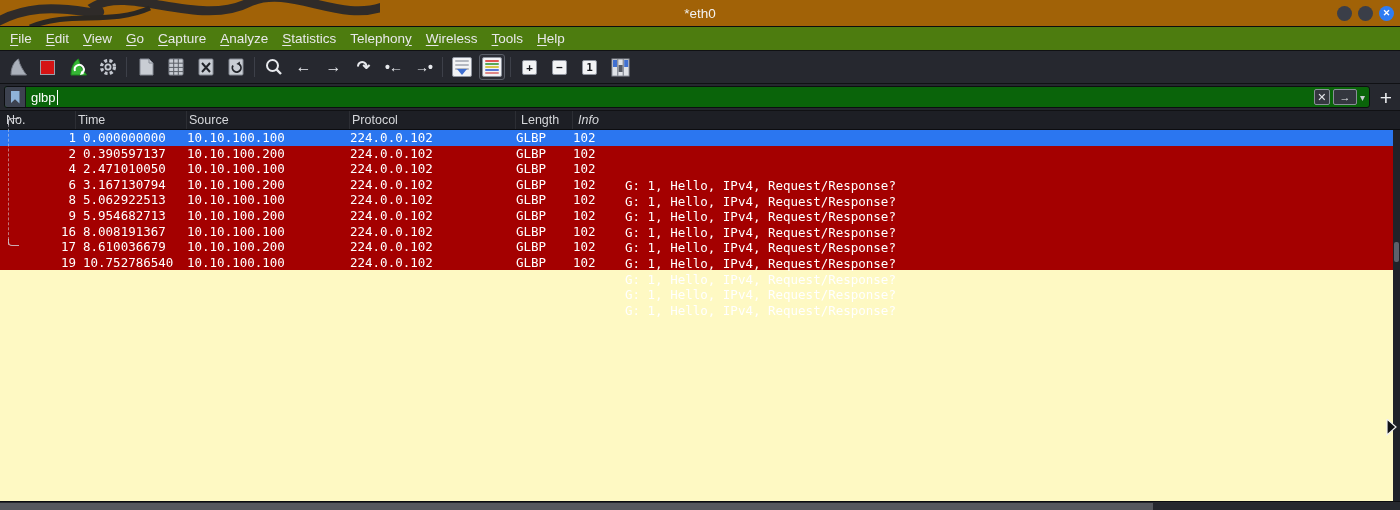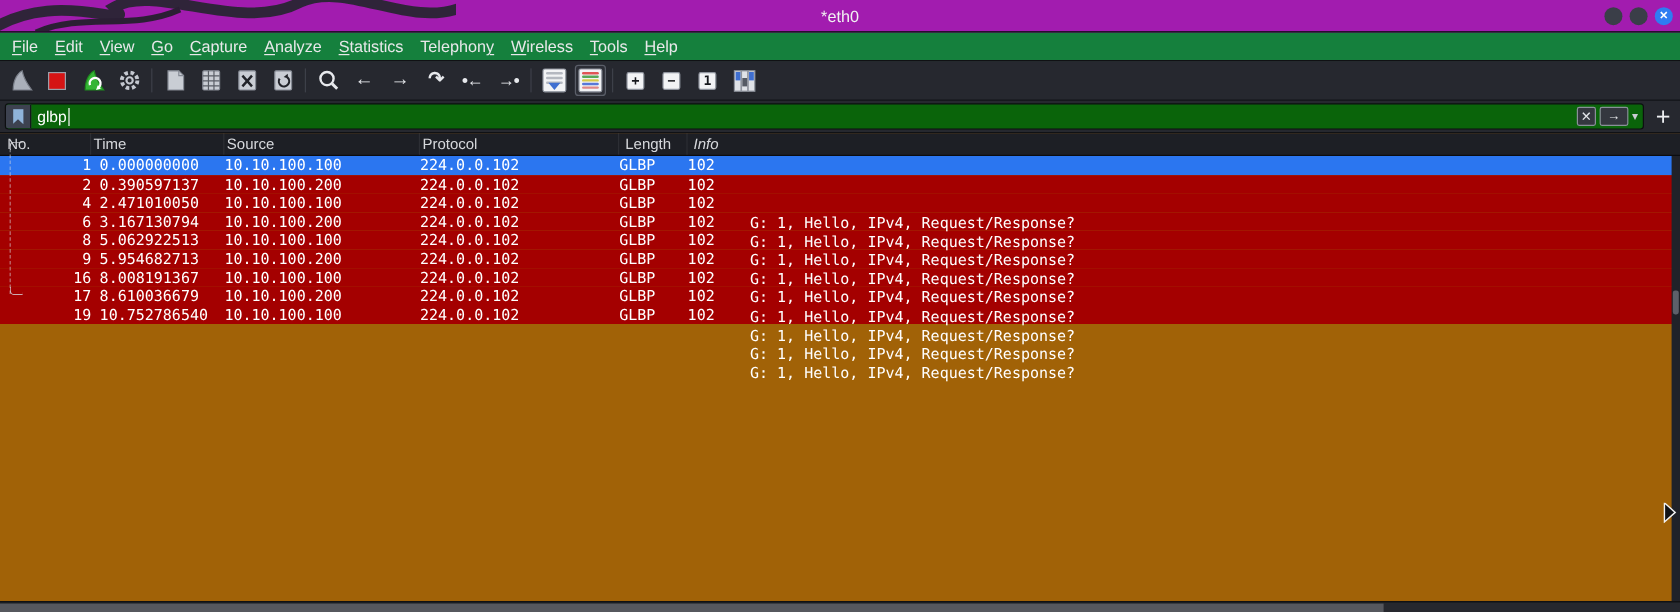--- a/index.html
+++ b/index.html
@@ -1,33 +1,33 @@
 <!DOCTYPE html>
 <html><head>
 <meta charset="utf-8">
 <style>
   * { margin:0; padding:0; box-sizing:border-box; }
   html,body { width:1400px; height:510px; overflow:hidden; background:#282a33;
     font-family:"Liberation Sans", sans-serif; }
   .window { position:relative; width:1400px; height:510px; }
 
   
-  .titlebar { position:relative; height:27px; background:#a21caf; display:flex;
+  .titlebar { position:relative; height:27px; background:#a16207; display:flex;
     align-items:center; justify-content:center; overflow:hidden;
     border-bottom:1px solid #0b0c0f; }
   .dragon { position:absolute; left:0; top:0; opacity:.9; }
   .win-title { color:#f2f2f2; font-size:13.5px; z-index:2; }
   .win-controls { position:absolute; right:6px; top:0; height:27px; display:flex;
     align-items:center; gap:6px; z-index:3; }
   .wbtn { width:15px; height:15px; border-radius:50%; background:#3a3e48;
     display:flex; align-items:center; justify-content:center; }
   .wbtn.close { background:#2e7cf2; color:#fff; font-size:9px; font-weight:bold; line-height:1; }
 
   
-  .menubar { height:24px; background:#15803d; display:flex; align-items:center;
+  .menubar { height:24px; background:#4d7c0f; display:flex; align-items:center;
     padding-left:3px; border-bottom:1px solid #101114; }
   .menu-item { color:#e8e8ea; font-size:13.5px; padding:2px 7px; cursor:default; }
   .menu-item u { text-decoration:underline; text-underline-offset:2px; }
 
   
   .toolbar { height:33px; background:#26282f; display:flex; align-items:center;
     padding-left:3px; gap:1px; border-bottom:1px solid #101114; }
   .tbtn { width:29px; height:28px; display:flex; align-items:center; justify-content:center; }
   .tsep { width:1px; height:20px; background:#3d4049; margin:0 3px; }
   .glyph { color:#e7e9ed; font-size:16px; font-weight:bold; line-height:1; }
@@ -64,21 +64,21 @@
   .filter-right { margin-left:auto; display:flex; align-items:center; gap:3px; padding-right:4px; }
   .ffbtn { height:16px; background:#34373f; border:1px solid #8a8f99; border-radius:2px;
     color:#e4e6ea; display:flex; align-items:center; justify-content:center; font-size:11px; }
   .ffbtn.clear { width:16px; }
   .ffbtn.apply { width:24px; font-weight:bold; }
   .fcaret { color:#c9ccd3; font-size:10px; }
   .plus-btn { color:#eceef1; font-size:21px; font-weight:normal; width:20px; text-align:center;
     line-height:1; flex:0 0 auto; }
 
   
-  .plist { position:relative; height:390px; background:#a16207; }
+  .plist { position:relative; height:390px; background:#fef9c3; }
   .pheader { display:grid; grid-template-columns:76px 111px 163px 166px 57px 44px 1fr;
     height:19px; line-height:18px; background:#1d1f25; color:#d6d8dc; font-size:12.5px;
     border-bottom:1px solid #0c0d10; }
   .pheader span { border-right:1px solid rgba(255,255,255,.07); padding-left:2px; white-space:nowrap; }
   .pheader .h-no { padding-left:6px; }
   .pheader .h-length { padding-left:5px; }
   .pheader .h-info { padding-left:5px; border-right:none;font-style:italic; }
   .prows { position:relative; }
   .prow { display:grid; grid-template-columns:76px 111px 163px 166px 57px 44px 1fr;
     height:15.6px; line-height:15.6px; font-family:"DejaVu Sans Mono",monospace;

